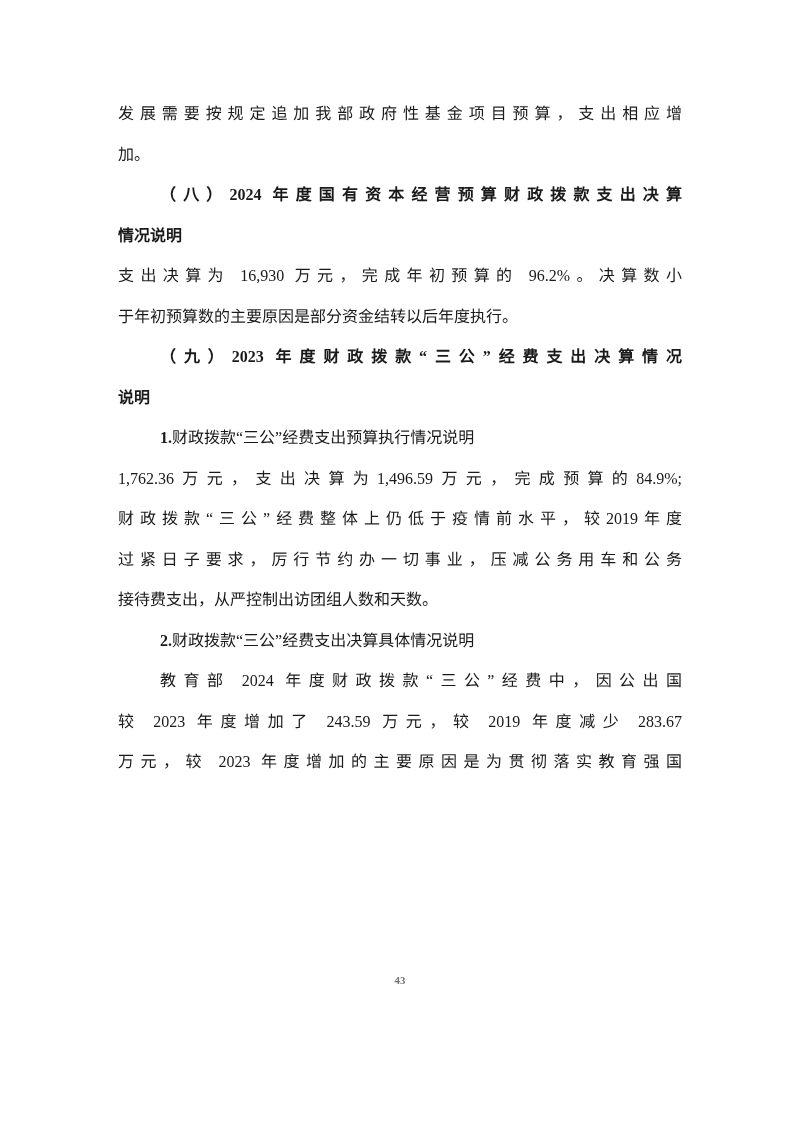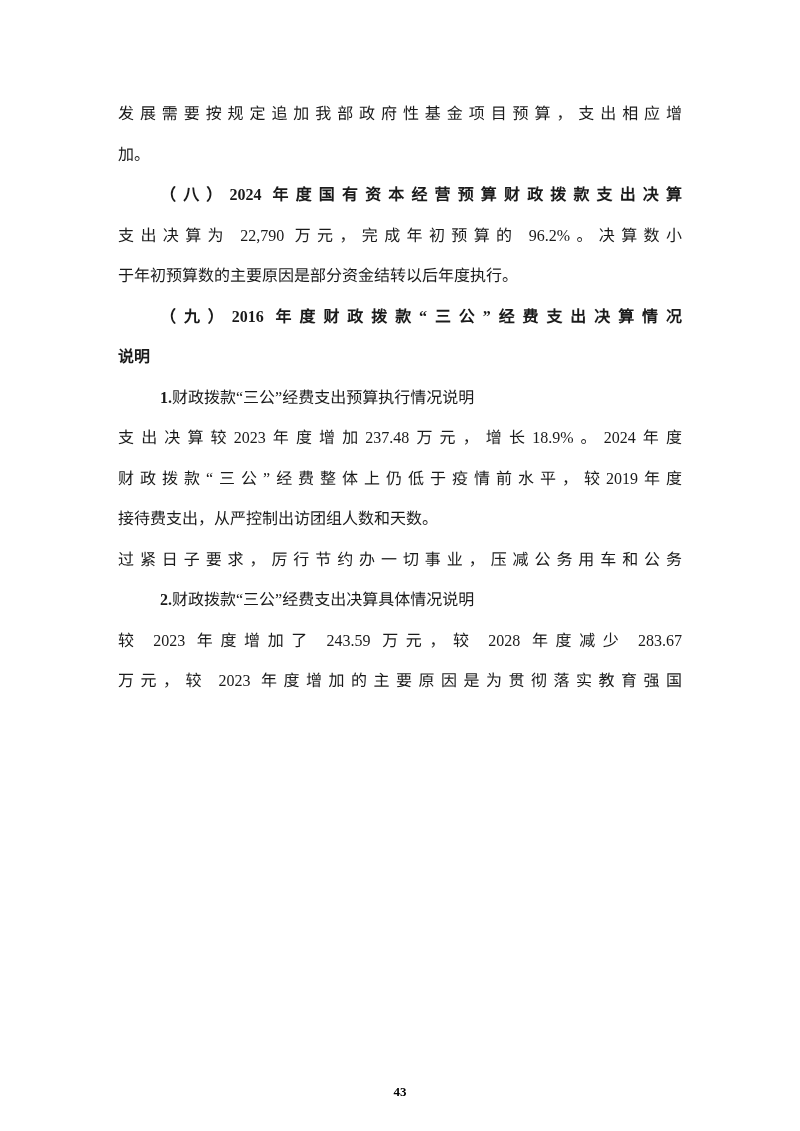--- a/index.html
+++ b/index.html
@@ -41,43 +41,45 @@
   }
   .line.bold {
     font-weight: bold;
   }
   .bold-prefix {
     font-weight: bold;
   }
   .page-number {
     position: absolute;
     left: 0;
-    top: 1084px;
+    top: 974px;
     width: 800px;
     text-align: center;
-    font-size: 13px;
+    font-size: 11px;
     font-weight: bold;
-    color: #000000;
+    color: #737373;
   }
 </style>
 </head>
 <body>
 
 <div class="page">
   <div class="content" id="doc-content">
       <div class="line justify">发展需要按规定追加我部政府性基金项目预算，支出相应增</div>
       <div class="line">加。</div>
       <div class="line indent justify bold">（八）2024 年度国有资本经营预算财政拨款支出决算</div>
-      <div class="line justify">支出决算为 22,790 万元，完成年初预算的 96.2%。决算数小</div>
+      <div class="line bold">情况说明</div>
+      <div class="line justify">支出决算为 16,930 万元，完成年初预算的 96.2%。决算数小</div>
       <div class="line">于年初预算数的主要原因是部分资金结转以后年度执行。</div>
-      <div class="line indent justify bold">（九）2016 年度财政拨款“三公”经费支出决算情况</div>
+      <div class="line indent justify bold">（九）2023 年度财政拨款“三公”经费支出决算情况</div>
       <div class="line bold">说明</div>
       <div class="line indent"><span class="bold-prefix">1.</span>财政拨款“三公”经费支出预算执行情况说明</div>
-      <div class="line justify">支出决算较2023年度增加237.48万元，增长18.9%。2024年度</div>
+      <div class="line justify">1,762.36万元，支出决算为1,496.59万元，完成预算的84.9%;</div>
       <div class="line justify">财政拨款“三公”经费整体上仍低于疫情前水平，较2019年度</div>
+      <div class="line justify">过紧日子要求，厉行节约办一切事业，压减公务用车和公务</div>
       <div class="line">接待费支出，从严控制出访团组人数和天数。</div>
-      <div class="line justify">过紧日子要求，厉行节约办一切事业，压减公务用车和公务</div>
       <div class="line indent"><span class="bold-prefix">2.</span>财政拨款“三公”经费支出决算具体情况说明</div>
-      <div class="line justify">较 2023 年度增加了 243.59 万元，较 2028 年度减少 283.67</div>
+      <div class="line indent justify">教育部 2024 年度财政拨款“三公”经费中，因公出国</div>
+      <div class="line justify">较 2023 年度增加了 243.59 万元，较 2019 年度减少 283.67</div>
       <div class="line justify">万元，较 2023 年度增加的主要原因是为贯彻落实教育强国</div>
     </div>
   <div class="page-number">43</div>
 </div>
 
 </body></html>

